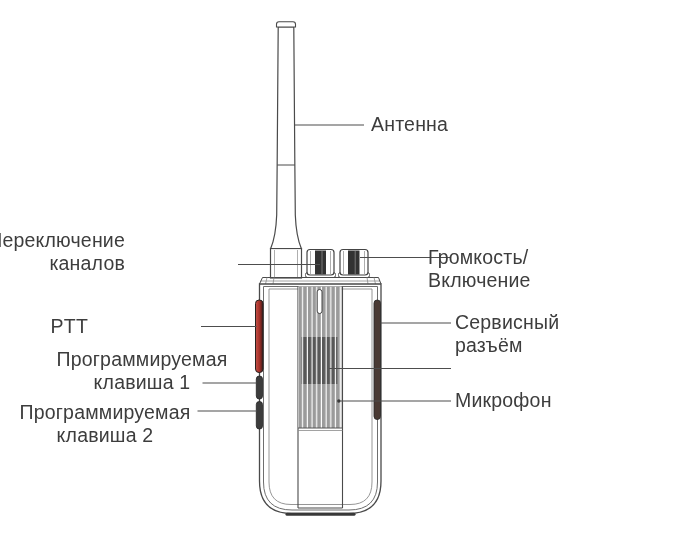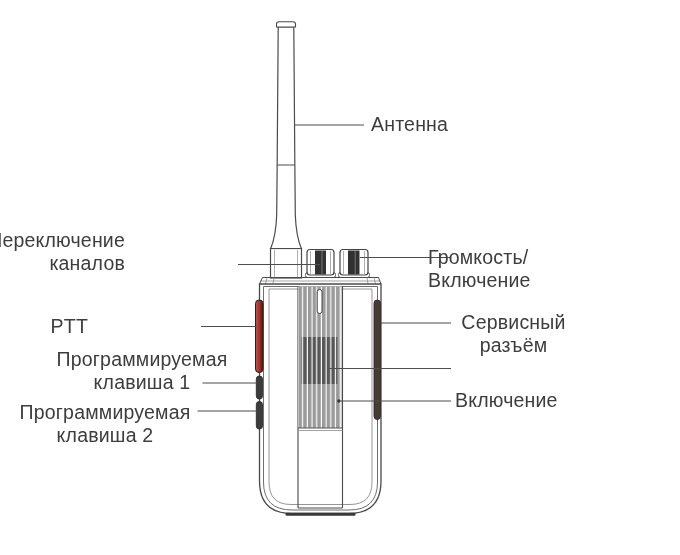--- a/index.html
+++ b/index.html
@@ -18,21 +18,21 @@
     color:#3d3d3d;
     letter-spacing:0.2px;
     white-space:pre-line;
   }
   .lbl-antenna{left:371px;top:113px;}
   .lbl-channel{right:447px;top:229px;text-align:right;}
   .lbl-volume{left:428px;top:246px;}
   .lbl-ptt{right:484px;top:315px;}
   .lbl-key1{left:52px;top:348px;width:180px;text-align:center;}
   .lbl-key2{left:15px;top:401px;width:180px;text-align:center;}
-  .lbl-service{left:455px;top:311px;text-align:center;}
+  .lbl-service{left:455px;top:311px;}
   .lbl-speaker{left:455px;top:357px;}
   .lbl-mic{left:455px;top:389px;}
 </style>
 </head>
 <body>
 
 <div id="stage">
 
   <svg id="drawing" width="680" height="555" viewBox="0 0 680 555">
     <defs>
@@ -131,15 +131,15 @@
   <div class="lbl lbl-antenna">Антенна</div>
   <div class="lbl lbl-channel">Переключение
 каналов</div>
   <div class="lbl lbl-volume">Громкость/Включение</div>
   <div class="lbl lbl-ptt">PTT</div>
   <div class="lbl lbl-key1">Программируемая
 клавиша 1</div>
   <div class="lbl lbl-key2">Программируемая
 клавиша 2</div>
   <div class="lbl lbl-service">Сервисный разъём</div>
-  <div class="lbl lbl-mic">Включение</div>
+  <div class="lbl lbl-mic">Микрофон</div>
 
 </div>
 
 </body></html>

